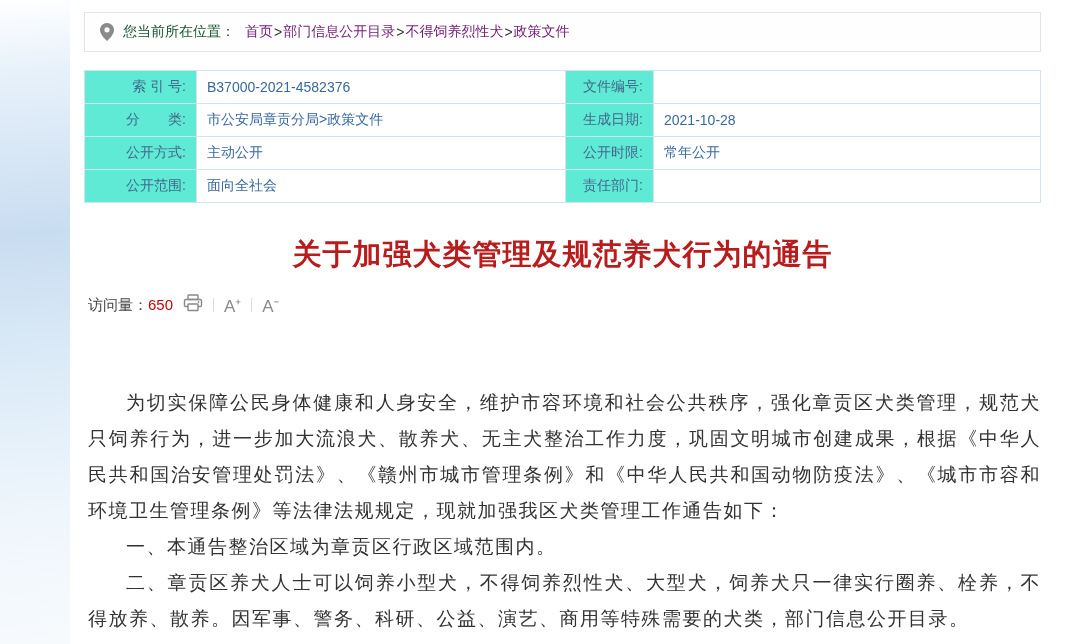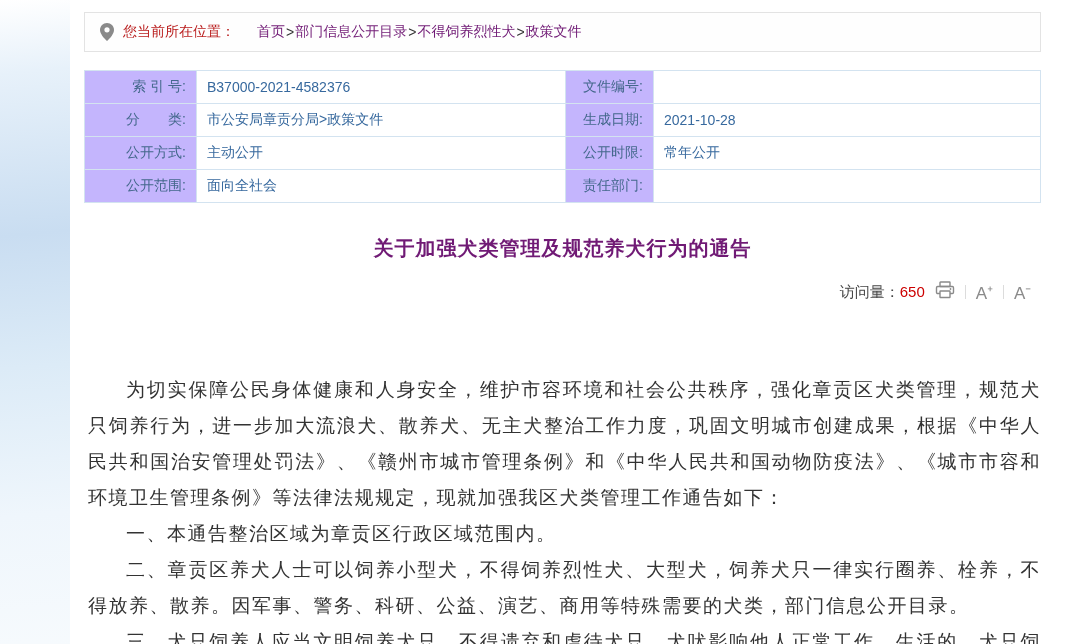--- a/index.html
+++ b/index.html
@@ -17,58 +17,58 @@
   
   .crumb-bar {
     height: 40px;
     border: 1px solid #e3e3e3;
     background: #fefefe;
     display: flex; align-items: center;
     padding-left: 15px;
     font-size: 14px; color: #333;
   }
   .crumb-bar .pin { margin-right: 9px; display: inline-flex; }
-  .crumb-prefix { color: #b91c1c; margin-right: 22px; }
+  .crumb-prefix { color: #14532d; margin-right: 10px; }
   .crumb-link { color: #701a75; text-decoration: none; cursor: pointer; }
   .crumb-sep { color: #333; margin: 0 1px; }
   
   table.meta {
     width: 100%;
     margin-top: 18px;
     border-collapse: collapse;
     font-size: 14px;
     table-layout: fixed;
   }
   table.meta td {
     border: 1px solid #d3e3f0;
     height: 33px;
     padding: 0 10px;
     overflow: hidden; white-space: nowrap;
   }
   td.lbl {
-    background: #c4b5fd;
+    background: #5eead4;
     color: #44688c;
     text-align: right;
     padding-right: 8px;
   }
   td.val { color: #37699e; padding-left: 14px; }
   .w-l1 { width: 112px; } .w-v1 { width: 369px; margin-left: 8px; } .w-l2 { width: 88px; }
   
   .doc-title {
     margin-top: 32px;
     text-align: center;
-    font-size: 20px;
+    font-size: 29px;
     font-weight: bold;
-    color: #701a75;
+    color: #b91c1c;
     letter-spacing: 1px;
   }
   .visits-row {
     margin-top: 16px;
     margin-left: 4px;
-    display: flex; align-items: center; justify-content: flex-end;
+    display: flex; align-items: center; justify-content: flex-start;
     height: 28px;
   }
   .visits { font-size: 15px; color: #454545; }
   .visits .num { color: #cc0000; }
   .tools { display: flex; align-items: center; color: #8a8a8a; }
   .tool-btn { display: inline-flex; align-items: center; cursor: pointer; padding: 0 10px; font-size: 17px; color: #8a8a8a; background: none; border: none; font-family: "Liberation Sans", sans-serif; }
   .tool-sep { width: 1px; height: 14px; background: #dcdcdc; }
   
   .body-text {
     margin-top: 66px;

